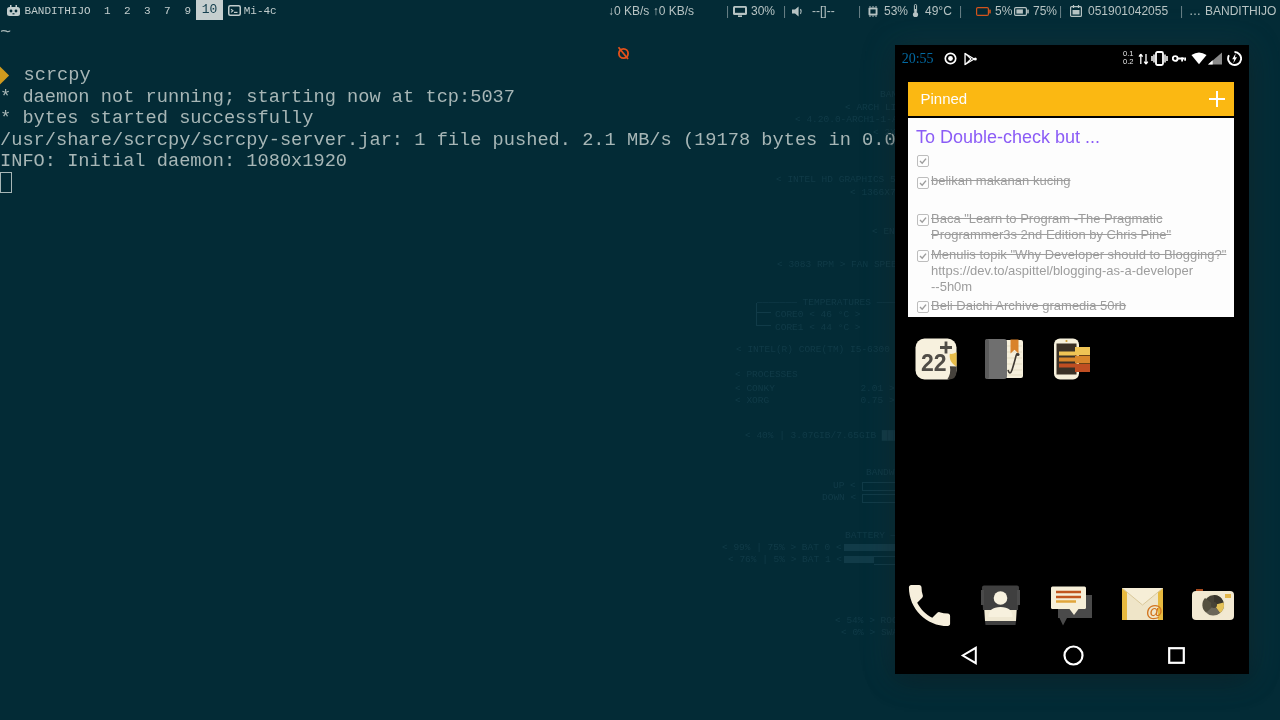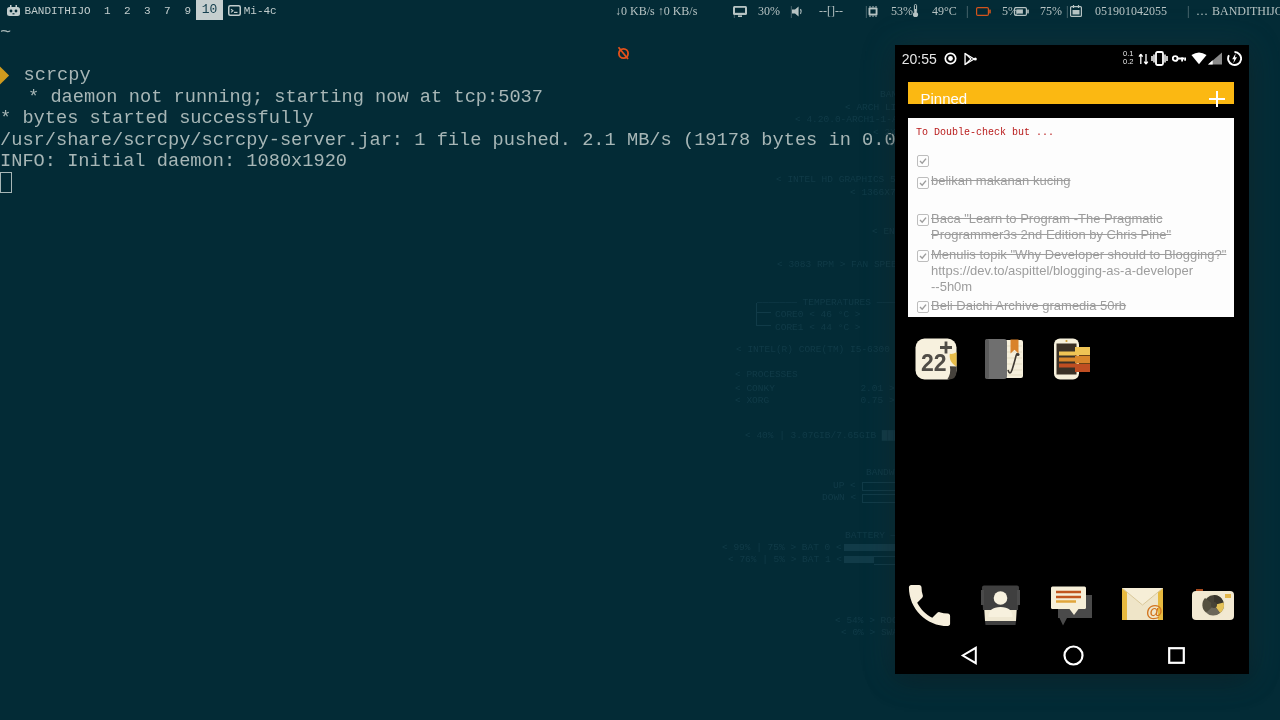--- a/index.html
+++ b/index.html
@@ -3,21 +3,21 @@
 <meta charset="utf-8">
 <style>
   html,body{margin:0;padding:0;}
   body{width:1280px;height:720px;overflow:hidden;background:#032b36;position:relative;
        font-family:"Liberation Sans",sans-serif;}
   .abs{position:absolute;}
   .mono{font-family:"Liberation Mono",monospace;}
   
   #bar{left:0;top:0;width:1280px;height:22px;background:#032b36;}
   .bl{position:absolute;top:0;height:22px;line-height:22px;font-size:11px;color:#c2cdcd;white-space:pre;font-family:"Liberation Mono",monospace;}
-  .br{position:absolute;top:0;height:22px;line-height:22px;font-size:12px;color:#b7c3c3;white-space:pre;font-family:Liberation Serif, serif;margin-left:7px;}
+  .br{position:absolute;top:0;height:22px;line-height:22px;font-size:12px;color:#b7c3c3;white-space:pre;font-family:Liberation Sans, sans-serif;}
   .sep{color:#6d8489;}
   
   .tl{position:absolute;left:0;font-size:18.667px;line-height:21.5px;height:21.5px;color:#a7b6b6;white-space:pre;}
   
   .ck{position:absolute;font-family:"Liberation Mono",monospace;font-size:9.5px;line-height:12px;color:#113b48;white-space:pre;}
   .ckbar{position:absolute;border:1px solid #113b48;}
   
   #phone{left:895px;top:45px;width:354px;height:629px;background:#000;box-shadow:0 0 34px 4px rgba(130,170,180,0.10), 0 6px 26px rgba(0,0,0,0.45);-webkit-font-smoothing:antialiased;}
   .ph{position:absolute;color:#fff;}
   #card{position:absolute;left:13px;top:72.5px;width:325.5px;height:199px;background:#fdfdfd;}
@@ -107,21 +107,21 @@
   </svg>
   <div class="br" style="left:1088px;">051901042055</div>
   <div class="br sep" style="left:1180px;">|</div>
   <div class="br" style="left:1189px;">…</div>
   <div class="br" style="left:1205px;">BANDITHIJO</div>
 </div>
 
 <div class="tl mono" style="top:22px;">~</div>
 <div class="abs" style="left:-9px;top:68px;width:15px;height:15px;background:#cf9a1e;transform:rotate(45deg);"></div>
 <div class="tl mono" style="left:23.5px;top:65px;">scrcpy</div>
-<div class="tl mono" style="top:86.5px;margin-left:28px;">* daemon not running; starting now at tcp:5037</div>
+<div class="tl mono" style="top:86.5px;">* daemon not running; starting now at tcp:5037</div>
 <div class="tl mono" style="top:108px;">* bytes started successfully</div>
 <div class="tl mono" style="top:129.5px;">/usr/share/scrcpy/scrcpy-server.jar: 1 file pushed. 2.1 MB/s (19178 bytes in 0.032s)</div>
 <div class="tl mono" style="top:151px;">INFO: Initial daemon: 1080x1920</div>
 <div class="abs" style="left:0px;top:172px;width:9.5px;height:19px;border:1.4px solid #a7b6b6;"></div>
 
 <svg class="abs" style="left:617px;top:46px" width="13" height="14" viewBox="0 0 13 14">
   <circle cx="6.5" cy="7.5" r="4.6" fill="none" stroke="#e4511a" stroke-width="1.8"></circle>
   <line x1="1.5" y1="1.2" x2="11" y2="13" stroke="#e4511a" stroke-width="1.8"></line>
 </svg>
 
@@ -154,21 +154,21 @@
 <div class="ck" style="left:722px;top:542px;">&lt; 99% | 75% &gt; BAT 0 &lt;</div>
 <div class="abs" style="left:844px;top:544px;width:52px;height:7px;background:#113b48;"></div>
 <div class="ck" style="left:728px;top:554px;">&lt; 76% | 5% &gt; BAT 1 &lt;</div>
 <div class="abs" style="left:844px;top:556px;width:30px;height:7px;background:#113b48;"></div>
 <div class="ckbar" style="left:874px;top:556px;width:22px;height:7px;border-width:1px 0 1px 0;"></div>
 <div class="ck" style="left:835px;top:615px;">&lt; 54% &gt; ROOT</div>
 <div class="ck" style="left:841px;top:627px;">&lt; 0% &gt; SWAP</div>
 
 <div id="phone" class="abs">
 
-  <div class="ph" style="left:6.7px;top:4.5px;font-size:14px;line-height:18px;color:#e5e5e5;">20:55</div>
+  <div class="ph" style="left:6.7px;top:4.5px;font-size:14px;line-height:18px;color:#0369a1;font-family:Liberation Serif, serif;">20:55</div>
   <svg class="abs" style="left:48px;top:6px" width="15" height="15" viewBox="0 0 15 15">
     <circle cx="7.5" cy="7.5" r="5.2" fill="none" stroke="#fff" stroke-width="1.7"></circle>
     <circle cx="7.5" cy="7.5" r="2.4" fill="#fff"></circle>
   </svg>
   <svg class="abs" style="left:69px;top:6.5px" width="15" height="14" viewBox="0 0 17 15">
     <path d="M1.2 1.2 L11.5 7.5 L1.2 13.8 Z" fill="none" stroke="#fff" stroke-width="1.5" stroke-linejoin="round"></path>
     <path d="M1.2 1.2 L8 7.5 L1.2 13.8" fill="none" stroke="#fff" stroke-width="1.2"></path>
     <circle cx="12.8" cy="7.5" r="1.7" fill="#fff"></circle>
   </svg>
 
@@ -195,30 +195,30 @@
   </svg>
   <svg class="abs" style="left:313px;top:7px" width="14" height="13" viewBox="0 0 15 13">
     <path d="M15 0 L15 13 L0 13 Z" fill="#8a8a8a"></path>
     <path d="M5 8.4 L5 13 L0 13 Z" fill="#fff"></path>
   </svg>
   <svg class="abs" style="left:331.5px;top:6px" width="15" height="15" viewBox="0 0 15 15">
     <path d="M 7.5 1 A 6.5 6.5 0 1 1 2 4.2" fill="none" stroke="#fff" stroke-width="1.9"></path>
     <path d="M8.6 2.6 L5.2 8.3 H7.2 L6.2 12.4 L10 6.3 H8 Z" fill="#fff"></path>
   </svg>
 
-  <div class="abs" style="left:13px;top:37px;width:326px;height:22px;background:#fbb812;">
+  <div class="abs" style="left:13px;top:37px;width:326px;height:34px;background:#fbb812;">
     <div class="abs" style="left:12.5px;top:7.5px;font-size:15px;color:#fdfdfd;">Pinned</div>
     <svg class="abs" style="left:300px;top:8px" width="18" height="18" viewBox="0 0 18 18">
       <line x1="9" y1="1" x2="9" y2="17" stroke="#fff" stroke-width="2"></line>
       <line x1="1" y1="9" x2="17" y2="9" stroke="#fff" stroke-width="2"></line>
     </svg>
   </div>
 
   <div id="card">
-    <div class="abs" style="left:8px;top:9px;font-size:10px;color:#b91c1c;font-family:Liberation Mono, monospace;">To Double-check but ...</div>
+    <div class="abs" style="left:8px;top:9px;font-size:18px;color:#8b5cf6;">To Double-check but ...</div>
 
     <div class="cb" style="top:37.5px;">
         <svg width="10" height="10" viewBox="0 0 10 10">
           <path d="M2 5 L4.2 7.2 L8 2.6" fill="none" stroke="#9d9d9d" stroke-width="1.4"></path>
         </svg>
       </div>
     <div class="todo" style="top:35px;margin-top:20px;"><span class="st">belikan makanan kucing</span></div>
 
     <div class="cb" style="top:59px;">
         <svg width="10" height="10" viewBox="0 0 10 10">

